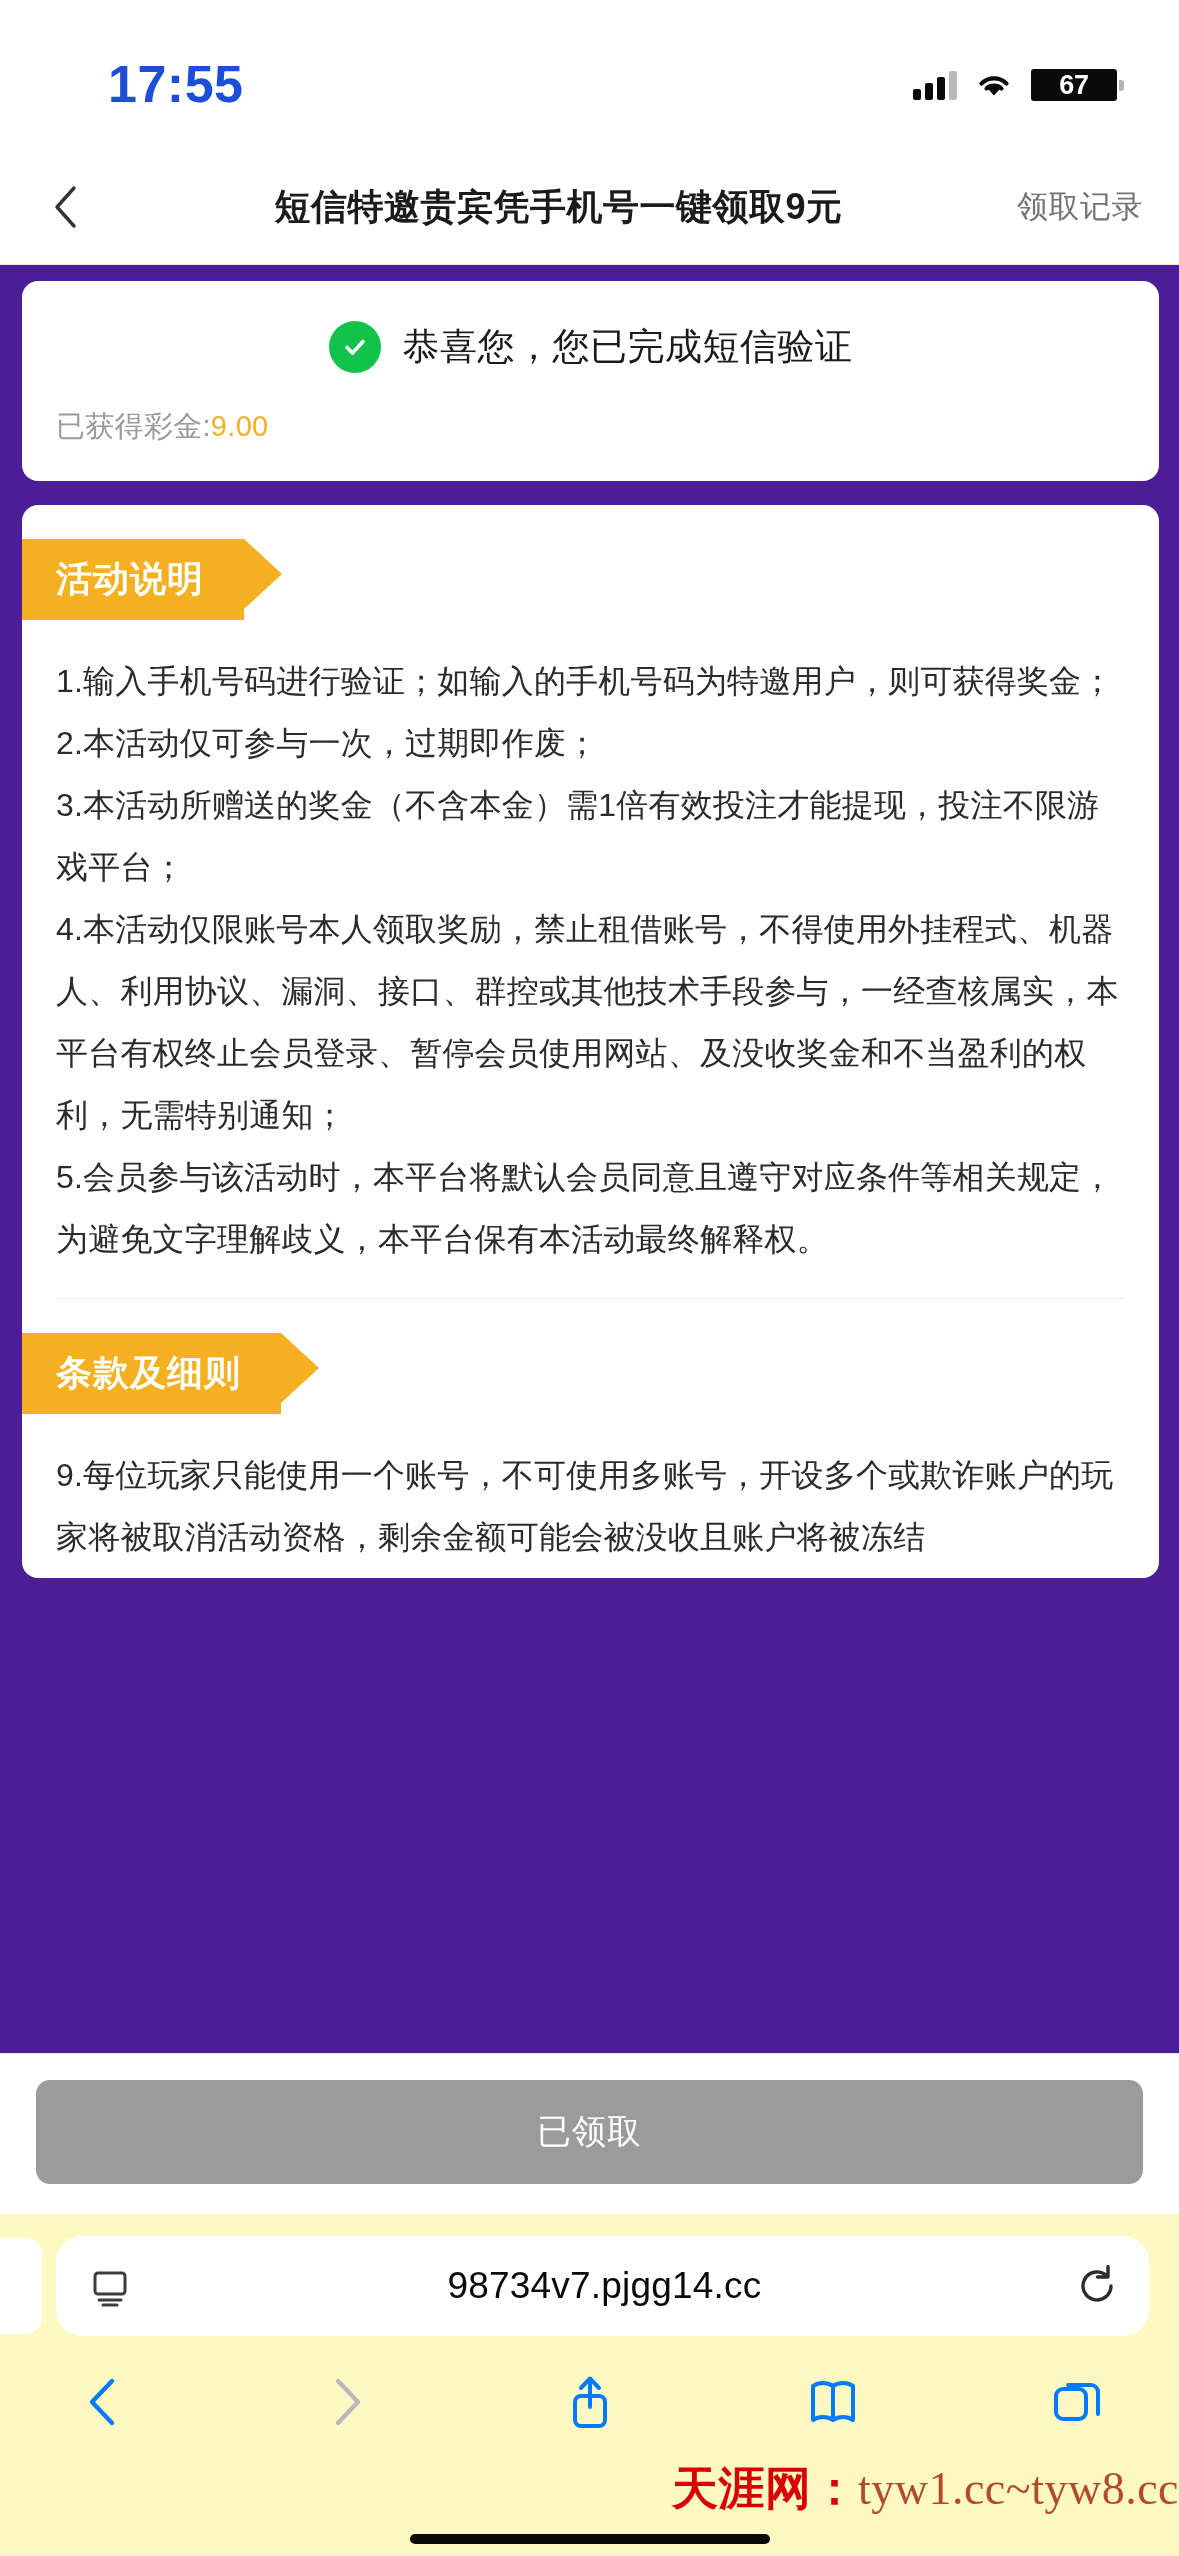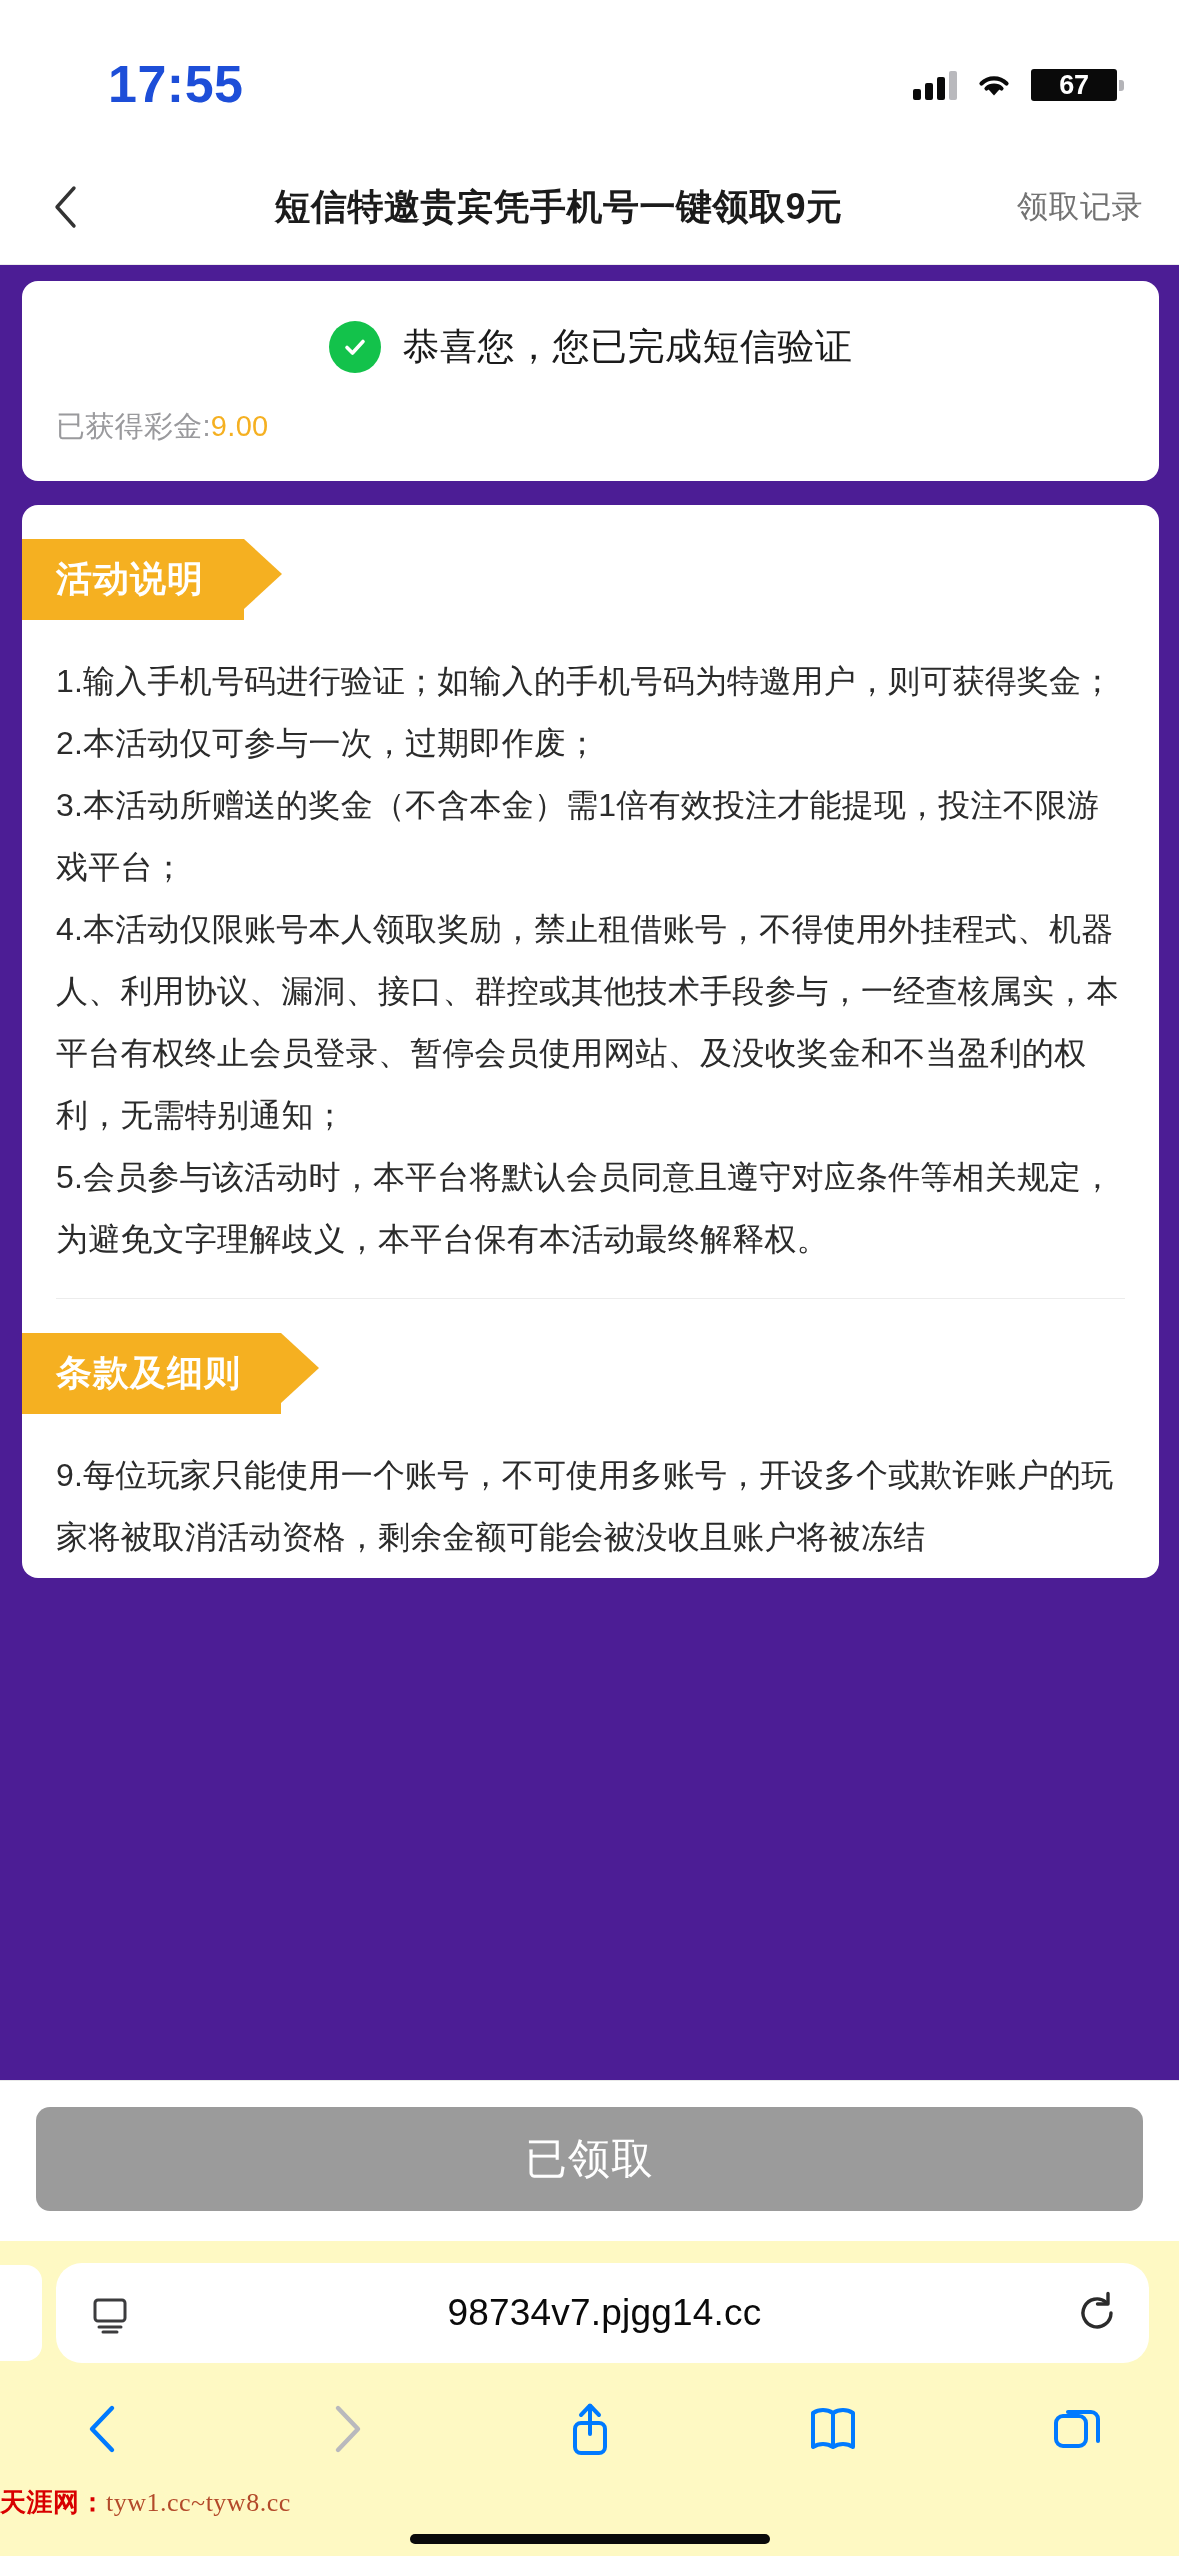--- a/index.html
+++ b/index.html
@@ -191,21 +191,21 @@
     background: #ffffff;
     padding: 26px 36px 30px 36px;
     border-top: 1px solid #e8e8e8;
   }
   .cta-btn {
     width: 100%;
     height: 104px;
     border-radius: 14px;
     background: #9b9b9b;
     color: #ffffff;
-    font-size: 42px;
+    font-size: 34px;
     border: none;
     letter-spacing: 1px;
     display: flex; align-items: center; justify-content: center;
   }
 
   
   .browser {
     flex: 0 0 auto;
     background: #fef9c3;
     padding: 22px 0 0 0;
@@ -243,23 +243,23 @@
   }
   .reload-icon { width: 44px; height: 44px; flex: 0 0 44px; display:flex;align-items:center;justify-content:center;}
   .toolbar {
     display: flex;
     align-items: center;
     justify-content: space-between;
     padding: 34px 62px 10px 62px;
   }
   .tb-item { width: 80px; height: 64px; display: flex; align-items: center; justify-content: center; }
   .watermark {
-    text-align: left;
+    text-align: right;
     padding: 14px 0 0 0;
-    font-size: 26px;
+    font-size: 46px;
     letter-spacing: 0.5px;
   }
   .watermark .wm-red { color: #d80000; font-weight: 700; }
   .watermark .wm-link { color: #b34a2a; font-family: "Liberation Serif", serif; }
   .home-indicator {
     margin: 14px auto 12px auto;
     width: 360px; height: 10px;
     background: #0a0a0a;
     border-radius: 6px;
   }

